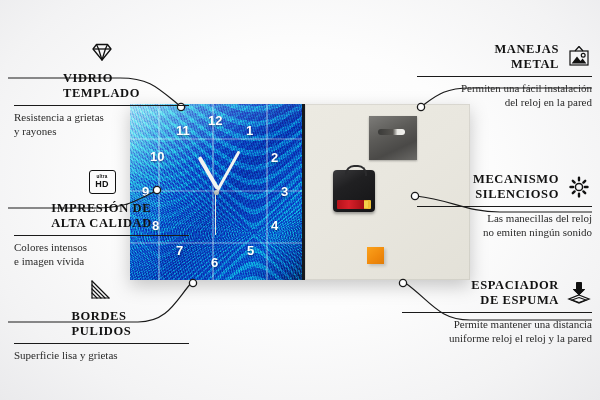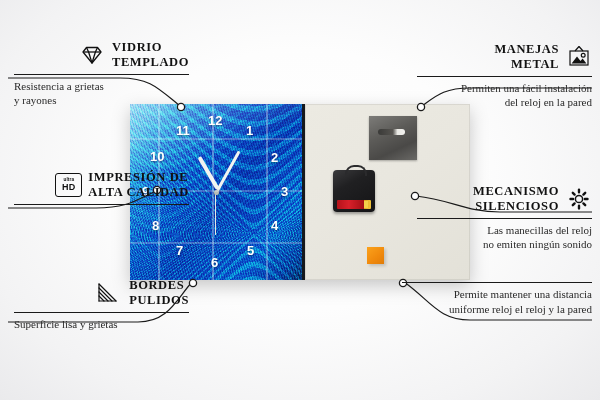--- a/index.html
+++ b/index.html
@@ -102,21 +102,21 @@
   
   .feat{position:absolute;width:175px;}
   .feat .head{display:flex;align-items:center;gap:7px;}
   .feat .title{
     font-family:"Liberation Serif", serif;font-weight:bold;font-size:12.5px;
     letter-spacing:.6px;color:#121212;line-height:1.18;text-transform:uppercase;
   }
   .feat .rule{height:1px;background:#1a1a1a;margin:4px 0 4px;}
   .feat .desc{font-size:11px;color:#2a2a2a;line-height:1.34;}
   .feat.left{left:14px;text-align:left;}
-  .feat.left .head{justify-content:flex-end;}
+  .feat.left .head{justify-content:center;flex-direction:column;}
   .feat.right{right:8px;text-align:right;}
   .feat.right .head{justify-content:flex-end;}
   .ico{width:26px;height:24px;flex:0 0 auto;color:#111;}
   .ico svg{display:block;width:100%;height:100%;}
 
   .hdbox{
     width:25px;height:22px;border:1.4px solid #111;border-radius:3px;
     display:flex;flex-direction:column;align-items:center;justify-content:center;line-height:1;
   }
   .hdbox .u{font-family:"Liberation Sans",sans-serif;font-size:4.6px;font-weight:bold;letter-spacing:.2px;}
@@ -212,20 +212,24 @@
             <span class="u">ultra</span>
             <span class="h">HD</span>
           </span>
       </span>
       <span class="title">
         <span>IMPRESIÓN DE</span><br>
         <span>ALTA CALIDAD</span>
       </span>
     </div>
     <div class="rule"></div>
+    <div class="desc">
+      <span>Colores intensos</span><br>
+      <span>e imagen vívida</span>
+    </div>
   </div>
 
   <div class="feat left" style="top:278px;">
     <div class="head">
       <span class="ico">
         <svg viewBox="0 0 26 24">
             <g stroke="#111" stroke-width="1.2" stroke-linecap="round">
           <path d="M3 3 L3 20"></path>
               <path d="M3 3 L20 20"></path>
           <path d="M3 7 L16 20"></path>
@@ -263,21 +267,21 @@
           </svg>
       </span>
     </div>
     <div class="rule"></div>
     <div class="desc">
       <span>Permiten una fácil instalación</span><br>
       <span>del reloj en la pared</span>
     </div>
   </div>
 
-  <div class="feat right" style="top:172px;margin-top:12px;">
+  <div class="feat right" style="top:172px;">
     <div class="head">
       <span class="title">
         <span>MECANISMO</span><br>
         <span>SILENCIOSO</span>
       </span>
       <span class="ico">
         <svg viewBox="0 0 26 24">
             <g fill="none" stroke="#111" stroke-width="1.5">
           <circle cx="13" cy="12" r="3.6"></circle>
           <path d="M13 2.6 v2.6 M13 18.8 v2.6 M4.5 12 h2.6 M18.9 12 h2.6
@@ -288,20 +292,35 @@
       </span>
     </div>
     <div class="rule"></div>
     <div class="desc">
       <span>Las manecillas del reloj</span><br>
       <span>no emiten ningún sonido</span>
     </div>
   </div>
 
   <div class="feat right" style="top:278px;width:190px;">
+    <div class="head">
+      <span class="title">
+        <span>ESPACIADOR</span><br>
+        <span>DE ESPUMA</span>
+      </span>
+      <span class="ico">
+        <svg viewBox="0 0 26 24">
+            <g fill="#111" stroke="#111" stroke-width="1">
+          <path d="M10.5 1.5 h5 v7 h3.2 L13 14 L7.3 8.5 h3.2 Z"></path>
+          <path d="M13 14 L23 18 L13 22 L3 18 Z" fill="none" stroke-width="1.3"></path>
+          <path d="M13 16.6 L20 19 L13 21.4 L6 19 Z" fill="none" stroke-width="1.1"></path>
+            </g>
+          </svg>
+      </span>
+    </div>
     <div class="rule"></div>
     <div class="desc">
       <span>Permite mantener una distancia</span><br>
       <span>uniforme reloj el reloj y la pared</span>
     </div>
   </div>
 
 </div>
 
 </body></html>

